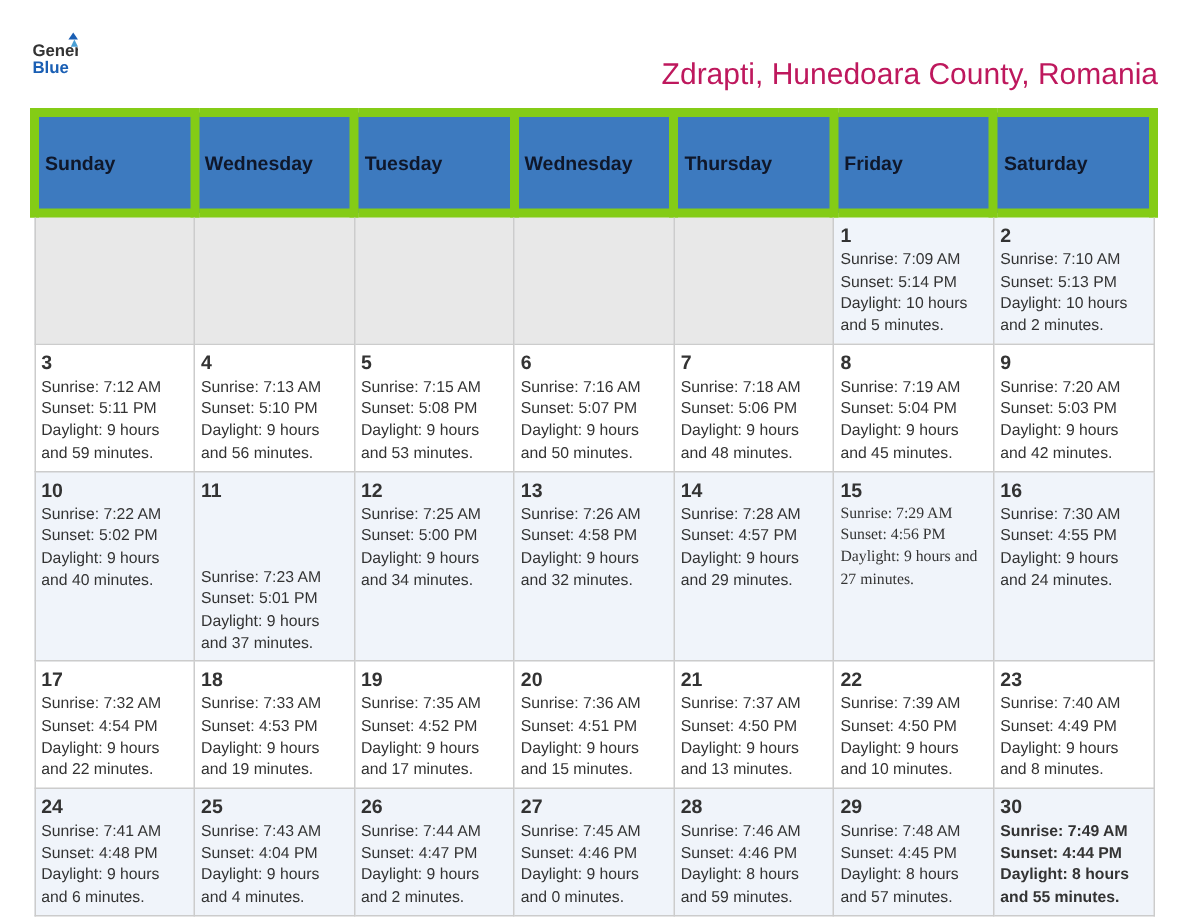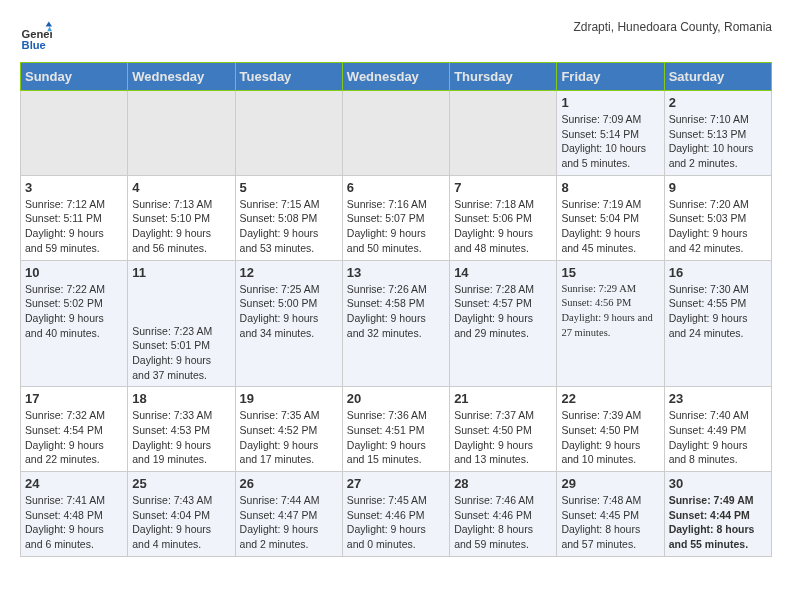--- a/index.html
+++ b/index.html
@@ -27,38 +27,39 @@
     }
     .title-block {
       text-align: right;
     }
     .month-title {
       font-size: 32px;
       color: #333;
       font-weight: normal;
     }
     .location {
-      font-size: 12px;
-      color: #404040;
+      font-size: 20px;
+      color: #be185d;
+      margin-top: 19px;
     }
     table {
       width: 100%;
       border-collapse: collapse;
       font-size: 11px;
     }
     thead tr {
       background-color: #3d7abf;
     }
     thead th {
-      color: #e5e5e5;
-      padding: 6px 4px;
+      color: #0f172a;
+      padding: 23px 4px;
       text-align: left;
       font-size: 13px;
       font-weight: bold;
-      border: 1px solid #84cc16;
+      border: 6px solid #84cc16;
     }
     tbody tr {
       vertical-align: top;
     }
     tbody tr:nth-child(odd) {
       background-color: #f0f4fa;
     }
     tbody tr:nth-child(even) {
       background-color: #ffffff;
     }

